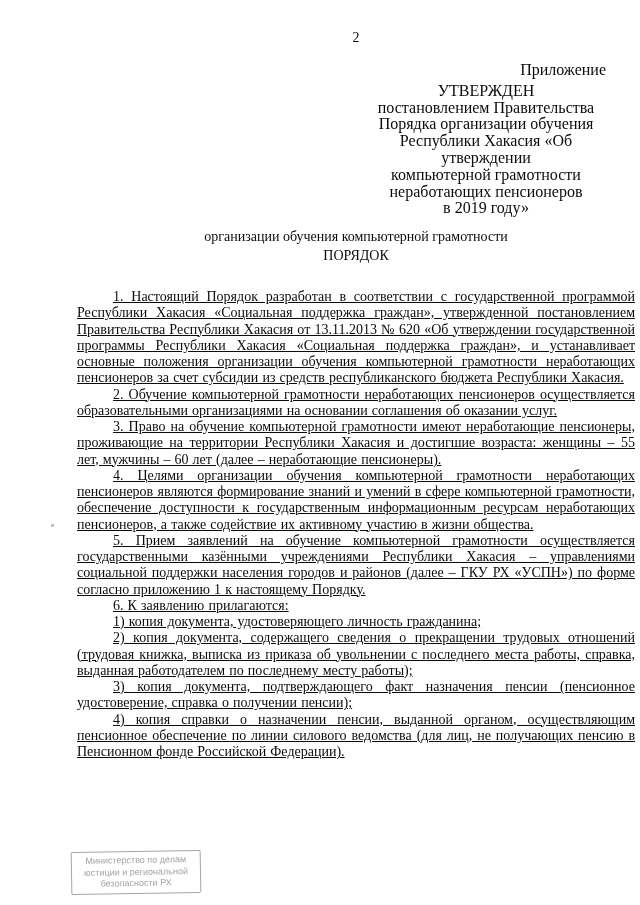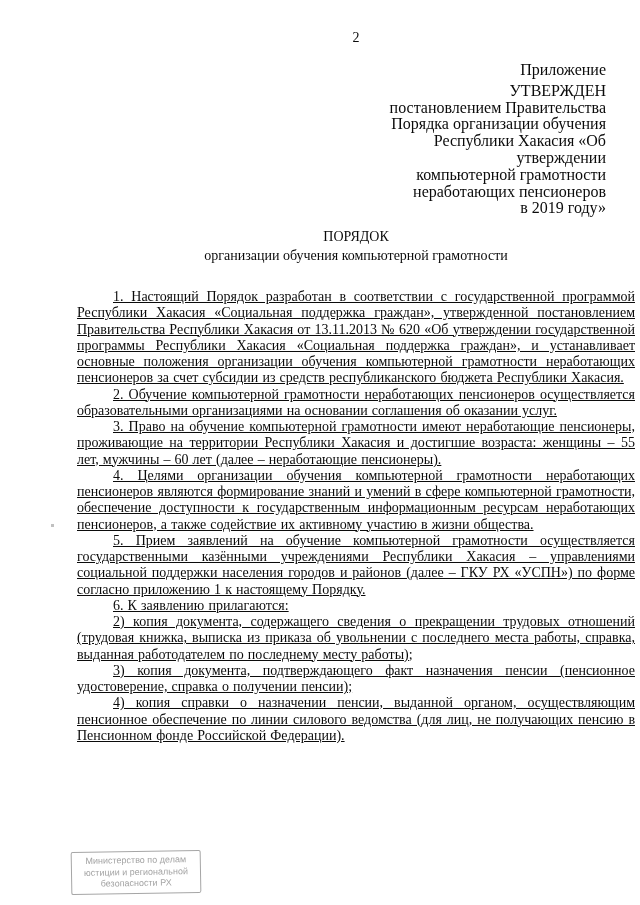--- a/index.html
+++ b/index.html
@@ -14,21 +14,21 @@
   }
   .page-number {
     position: absolute; top: 30px; left: 77px; width: 558px;
     text-align: center; font-size: 14px;
   }
   .header-block {
     position: absolute; top: 62px; left: 366px; width: 240px;
     font-size: 16px; line-height: 16.8px;
   }
   .appendix { text-align: right; margin-bottom: 4px; }
-  .approval-lines { text-align: right; }
+  .approval-lines { text-align: center; }
   .title-block {
     position: absolute; top: 227px; left: 77px; width: 558px;
     text-align: center; font-size: 14px; line-height: 19px;
   }
   .body-block {
     position: absolute; top: 289px; left: 77px; width: 558px;
     font-size: 14px; line-height: 16.25px;
     text-align: justify;
     text-decoration: underline;
   }
@@ -62,31 +62,32 @@
       <div>постановлением Правительства</div>
       <div>Порядка организации обучения</div>
       <div>Республики Хакасия «Об утверждении</div>
       <div>компьютерной грамотности</div>
       <div>неработающих пенсионеров</div>
       <div>в 2019 году»</div>
     </div>
 </div>
 
 <div class="title-block">
+    <div>организации обучения компьютерной грамотности</div>
     <div>ПОРЯДОК</div>
-    <div>организации обучения компьютерной грамотности</div>
   </div>
 
 <div class="body-block">
     <div class="para">1. Настоящий Порядок разработан в соответствии с государственной программой Республики Хакасия «Социальная поддержка граждан», утвержденной постановлением Правительства Республики Хакасия от 13.11.2013 № 620 «Об утверждении государственной программы Республики Хакасия «Социальная поддержка граждан», и устанавливает основные положения организации обучения компьютерной грамотности неработающих пенсионеров за счет субсидии из средств республиканского бюджета Республики Хакасия.</div>
     <div class="para">2. Обучение компьютерной грамотности неработающих пенсионеров осуществляется образовательными организациями на основании соглашения об оказании услуг.</div>
     <div class="para">3. Право на обучение компьютерной грамотности имеют неработающие пенсионеры, проживающие на территории Республики Хакасия и достигшие возраста: женщины – 55 лет, мужчины – 60 лет (далее – неработающие пенсионеры).</div>
     <div class="para">4. Целями организации обучения компьютерной грамотности неработающих пенсионеров являются формирование знаний и умений в сфере компьютерной грамотности, обеспечение доступности к государственным информационным ресурсам неработающих пенсионеров, а также содействие их активному участию в жизни общества.</div>
     <div class="para">5. Прием заявлений на обучение компьютерной грамотности осуществляется государственными казёнными учреждениями Республики Хакасия – управлениями социальной поддержки населения городов и районов (далее – ГКУ РХ «УСПН») по форме согласно приложению 1 к настоящему Порядку.</div>
     <div class="para">6. К заявлению прилагаются:</div>
+    <div class="para">1) копия документа, удостоверяющего личность гражданина;</div>
     <div class="para">2) копия документа, содержащего сведения о прекращении трудовых отношений (трудовая книжка, выписка из приказа об увольнении с последнего места работы, справка, выданная работодателем по последнему месту работы);</div>
     <div class="para">3) копия документа, подтверждающего факт назначения пенсии (пенсионное удостоверение, справка о получении пенсии);</div>
     <div class="para">4) копия справки о назначении пенсии, выданной органом, осуществляющим пенсионное обеспечение по линии силового ведомства (для лиц, не получающих пенсию в Пенсионном фонде Российской Федерации).</div>
   </div>
 
 <div class="stamp">
     <div>Министерство по делам</div>
     <div>юстиции и региональной</div>
     <div>безопасности РХ</div>
   </div>

